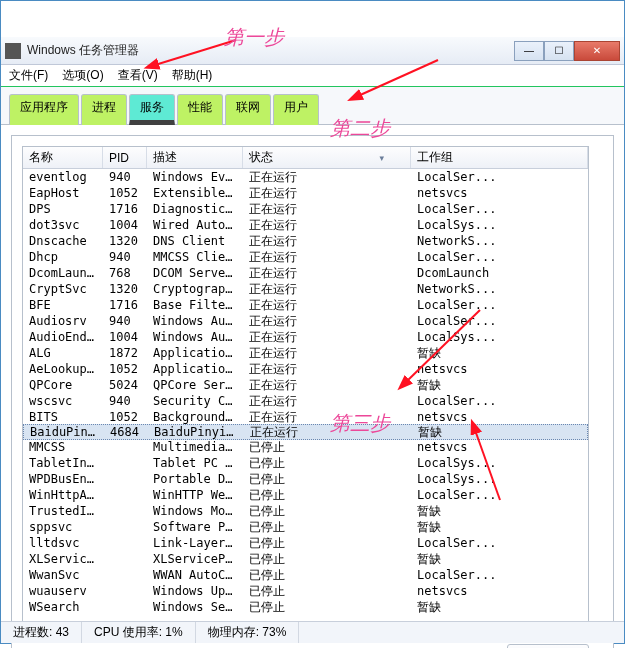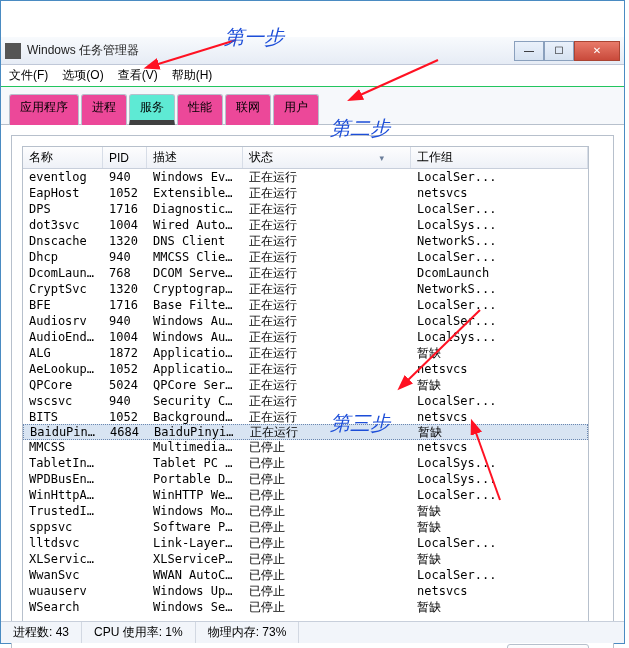--- a/index.html
+++ b/index.html
@@ -7,21 +7,21 @@
 .window { width: 625px; height: 644px; border: 1px solid #4a8bc2; background: #fff; position: relative; }
 .titlebar { height: 28px; background: linear-gradient(#f8fafd, #e6ecf5); display: flex; align-items: center; padding: 0 4px; border-bottom: 1px solid #c0c8d8; margin-top: 36px; }
 .titlebar .icon { width: 16px; height: 16px; background: #555; margin-right: 6px; }
 .titlebar .title { flex: 1; color: #222; }
 .winbtns { display: flex; gap: 0; }
 .winbtn { width: 30px; height: 20px; border: 1px solid #8aa0bd; background: linear-gradient(#eaf1fb, #d6e2f1); display: flex; align-items: center; justify-content: center; font-size: 10px; }
 .winbtn.close { width: 46px; background: linear-gradient(#e87a6a, #c94a3b); color: #fff; border-color: #a43; }
 .menubar { height: 22px; display: flex; align-items: center; padding: 0 6px; gap: 10px; border-bottom: 1px solid #22c55e; }
 .menubar span { padding: 2px 2px; cursor: default; }
 .tabrow { display: flex; padding: 6px 8px 0 8px; border-bottom: 1px solid #b7c0cc; background: #f6f8fb; }
-.tab { padding: 4px 10px; border: 1px solid #b7c0cc; border-bottom: none; background: #ec4899; margin-right: 2px; border-radius: 3px 3px 0 0; position: relative; top: 1px; }
+.tab { padding: 4px 10px; border: 1px solid #b7c0cc; border-bottom: none; background: #bef264; margin-right: 2px; border-radius: 3px 3px 0 0; position: relative; top: 1px; }
 .tab.active { background: #5eead4; border-bottom: 5px solid #404040; }
 .pane { margin: 10px; border: 1px solid #b7c0cc; padding: 10px 24px 6px 10px; background: #fff; height: 552px; position: relative; }
 .listwrap { border: 1px solid #b7c0cc; height: 490px; overflow: hidden; position: relative; }
 .cols { display: flex; background: linear-gradient(#fdfdfe, #eef1f7); border-bottom: 1px solid #c8cfdb; height: 22px; align-items: center; }
 .col { padding: 0 6px; border-right: 1px solid #d7dde7; font-size: 12px; height: 100%; display: flex; align-items: center; white-space: nowrap; }
 .col.c0 { width: 80px; }
 .col.c1 { width: 44px; }
 .col.c2 { width: 96px; }
 .col.c3 { width: 168px; }
 .col.c4 { flex: 1; }
@@ -32,21 +32,21 @@
 .cell { padding: 0 6px; white-space: nowrap; overflow: hidden; text-overflow: ellipsis; }
 .cell.c0 { width: 80px; }
 .cell.c1 { width: 44px; }
 .cell.c2 { width: 96px; }
 .cell.c3 { width: 168px; }
 .cell.c4 { flex: 1; }
 .btnrow { display: flex; justify-content: flex-end; margin-top: 8px; }
 .svcbtn { padding: 3px 12px; border: 1px solid #b7c0cc; background: linear-gradient(#fdfdfe, #e9edf4); border-radius: 3px; }
 .statusbar { position: absolute; bottom: 0; left: 0; right: 0; height: 22px; border-top: 1px solid #c8cfdb; background: #f2f5fa; display: flex; align-items: center; }
 .statusseg { padding: 0 12px; border-right: 1px solid #d2d8e2; height: 100%; display: flex; align-items: center; }
-.annot { position: absolute; color: #1d4ed8; font-family: "KaiTi", serif; font-size: 20px; font-style: italic; pointer-events: none; z-index: 100; }
+.annot { position: absolute; color: #ec4899; font-family: "KaiTi", serif; font-size: 20px; font-style: italic; pointer-events: none; z-index: 100; }
 .arrow { position: absolute; pointer-events: none; z-index: 99; }
 .rows::-webkit-scrollbar { width: 16px; }
 .rows::-webkit-scrollbar-track { background: #eef1f7; border-left: 1px solid #d7dde7; }
 .rows::-webkit-scrollbar-thumb { background: #c7d0de; border: 1px solid #a9b6c9; border-radius: 2px; }
 </style>
 </head>
 <body>
 
 <div class="window">
   <div class="titlebar">

